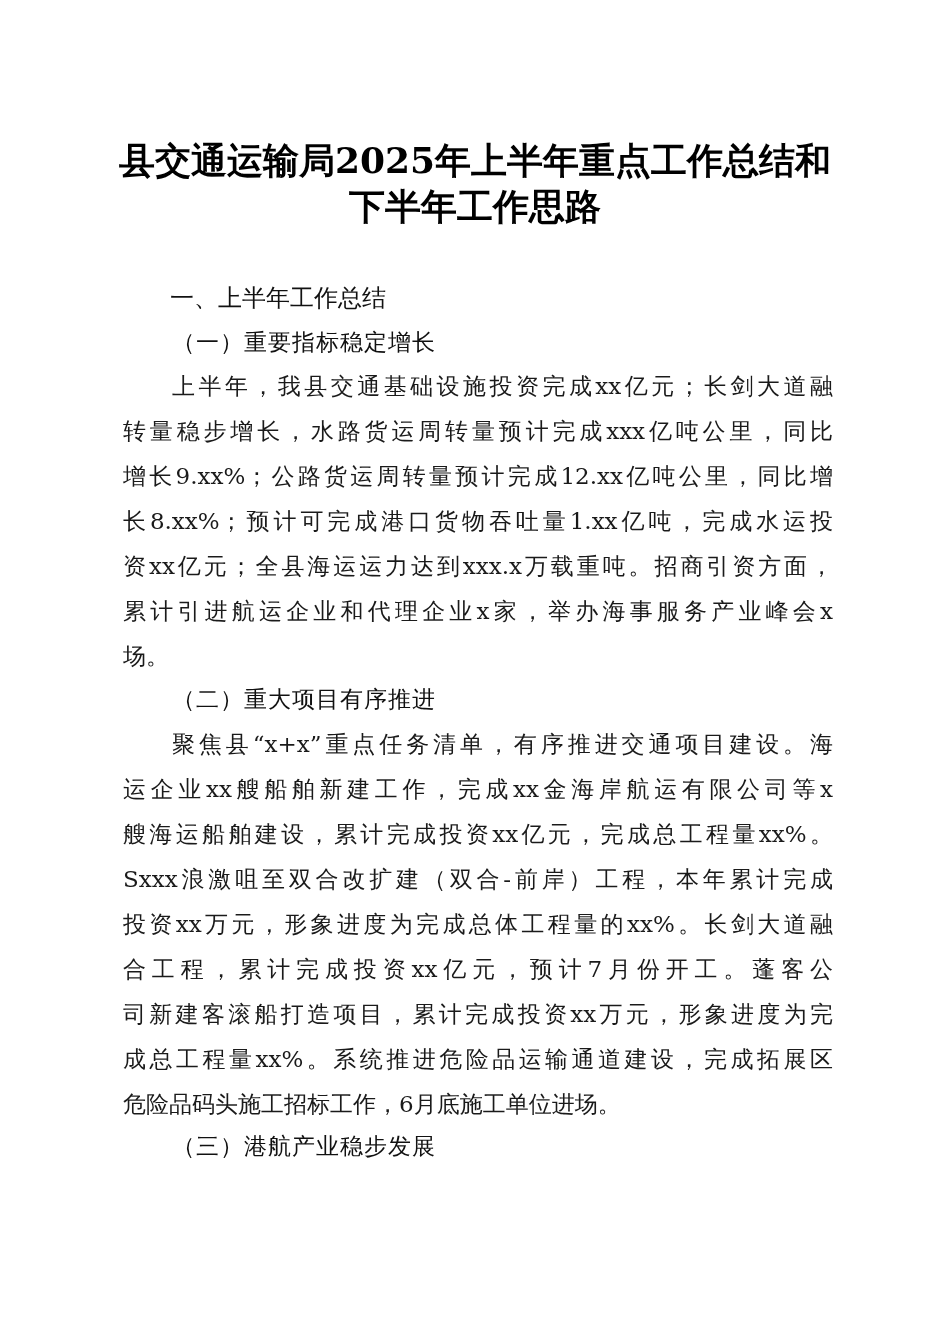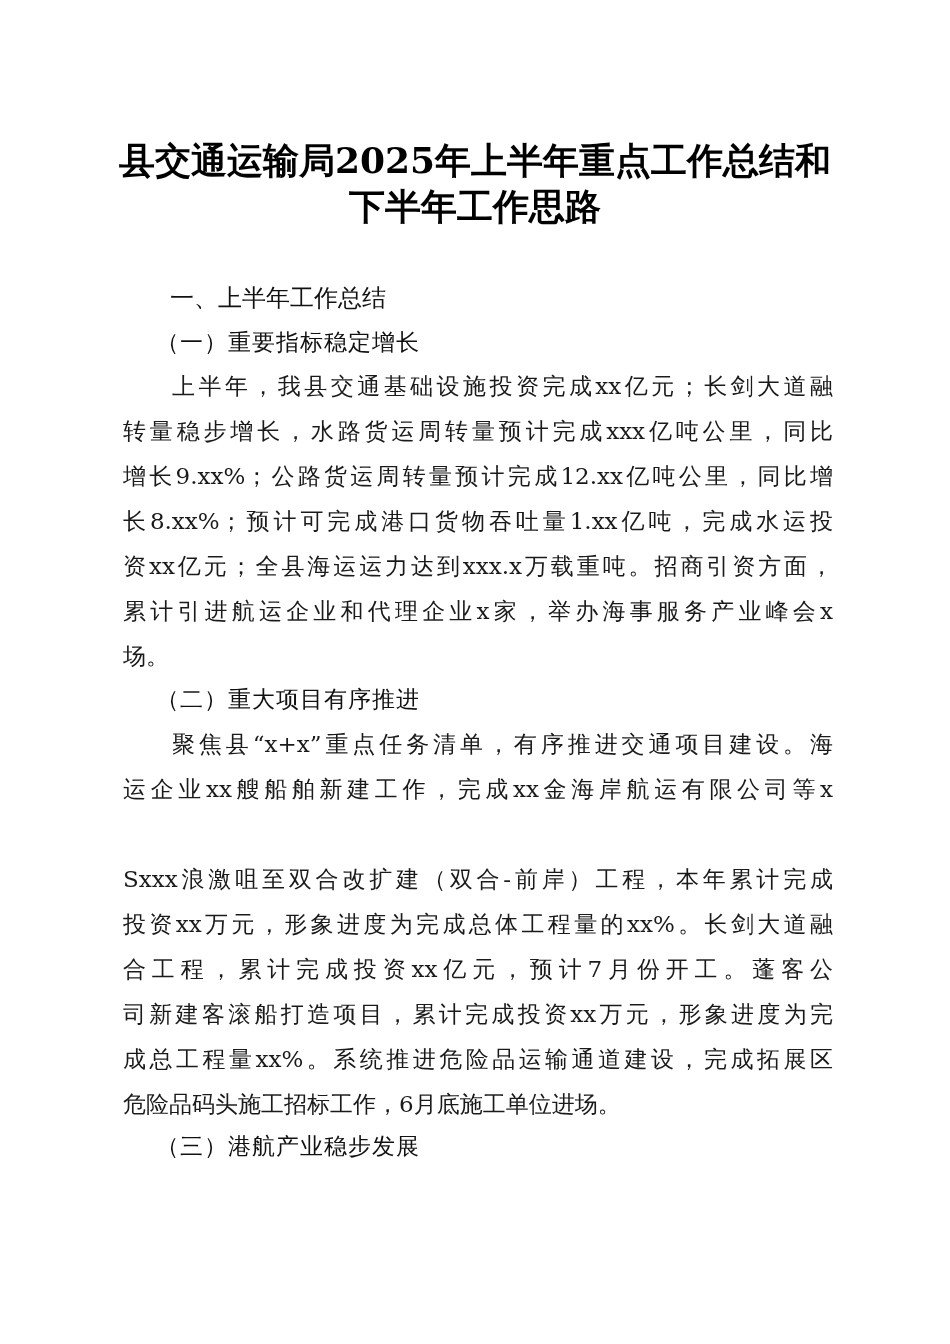--- a/index.html
+++ b/index.html
@@ -37,21 +37,21 @@
       position: absolute;
       left: 170px;
       font-family: "DejaVu Sans", "Liberation Sans", sans-serif;
       font-size: 24px;
       line-height: 32px;
       color: #111111;
       font-weight: normal;
     }
     .heading-2 {
       position: absolute;
-      left: 156px;
+      left: 172px;
       font-family: "DejaVu Serif", "Liberation Serif", serif;
       font-size: 23px;
       line-height: 32px;
       color: #111111;
       letter-spacing: 1px;
     }
     .body-line {
       position: absolute;
       left: 123px;
       width: 710px;
@@ -88,20 +88,21 @@
   <div class="body-line" style="top:460px;">增长9.xx%；公路货运周转量预计完成12.xx亿吨公里，同比增</div>
   <div class="body-line" style="top:505px;">长8.xx%；预计可完成港口货物吞吐量1.xx亿吨，完成水运投</div>
   <div class="body-line" style="top:550px;">资xx亿元；全县海运运力达到xxx.x万载重吨。招商引资方面，</div>
   <div class="body-line" style="top:595px;">累计引进航运企业和代理企业x家，举办海事服务产业峰会x</div>
   <div class="body-line last" style="top:640px;">场。</div>
 
   <div class="heading-2" style="top:683px;">（二）重大项目有序推进</div>
 
   <div class="body-line first" style="top:728px;">聚焦县“x+x”重点任务清单，有序推进交通项目建设。海</div>
   <div class="body-line" style="top:773px;">运企业xx艘船舶新建工作，完成xx金海岸航运有限公司等x</div>
+  <div class="body-line" style="top:818px;">艘海运船舶建设，累计完成投资xx亿元，完成总工程量xx%。</div>
   <div class="body-line" style="top:908px;">投资xx万元，形象进度为完成总体工程量的xx%。长剑大道融</div>
   <div class="body-line" style="top:863px;">Sxxx浪激咀至双合改扩建（双合-前岸）工程，本年累计完成</div>
   <div class="body-line" style="top:953px;">合工程，累计完成投资xx亿元，预计7月份开工。蓬客公</div>
   <div class="body-line" style="top:998px;">司新建客滚船打造项目，累计完成投资xx万元，形象进度为完</div>
   <div class="body-line" style="top:1043px;">成总工程量xx%。系统推进危险品运输通道建设，完成拓展区</div>
   <div class="body-line last" style="top:1088px;">危险品码头施工招标工作，6月底施工单位进场。</div>
 
   <div class="heading-2" style="top:1130px;">（三）港航产业稳步发展</div>
 
 </div>

